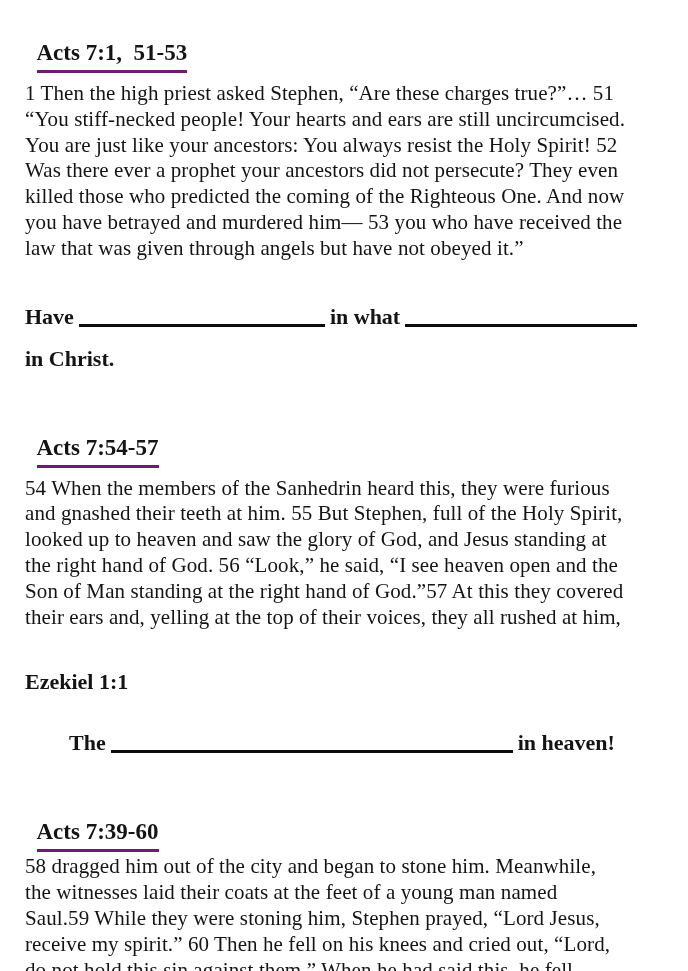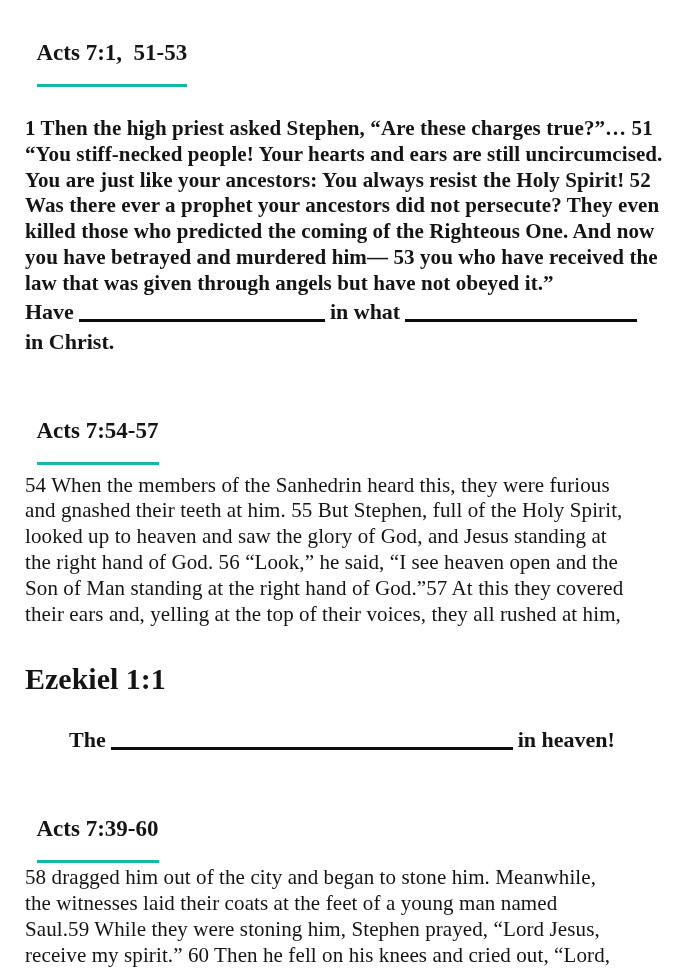--- a/index.html
+++ b/index.html
@@ -13,46 +13,47 @@
     color: #141414;
     overflow: hidden;
   }
   .heading {
     font-size: 23px;
     font-weight: bold;
     white-space: pre;
   }
   .heading .underlined {
     display: inline-block;
-    border-bottom: 3px solid #14b8a6;
-    padding-bottom: 18px;
+    border-bottom: 3px solid #701a75;
+    padding-bottom: 4px;
     white-space: pre;
   }
   .para {
     font-size: 21px;
     line-height: 25.8px;
     white-space: pre;
     letter-spacing: 0.1px;
   }
-  .para-1 { margin-top: 29px; font-weight: bold; }
+  .para-1 { margin-top: 8px; }
   .para-2 { margin-top: 8px; }
   .para-3 { margin-top: 2px; }
   .h-2 { margin-top: 35px; }
   .h-3 { margin-top: 35px; }
   .fill-line {
     font-size: 22px;
     font-weight: bold;
     line-height: 30px;
     white-space: nowrap;
+    margin-top: 12px;
   }
-  .fill-1 { }
+  .fill-1 { margin-top: 40px; }
   .fill-2 { margin-top: 33px; margin-left: 44px; }
   .subheading {
     margin-top: 39px;
-    font-size: 30px;
+    font-size: 22px;
     font-weight: bold;
     line-height: 26px;
   }
   .blank {
     display: inline-block;
     height: 16px;
     border-bottom: 3px solid #0c0c0c;
     transform: translateY(3px);
     margin: 0 5px;
   }

